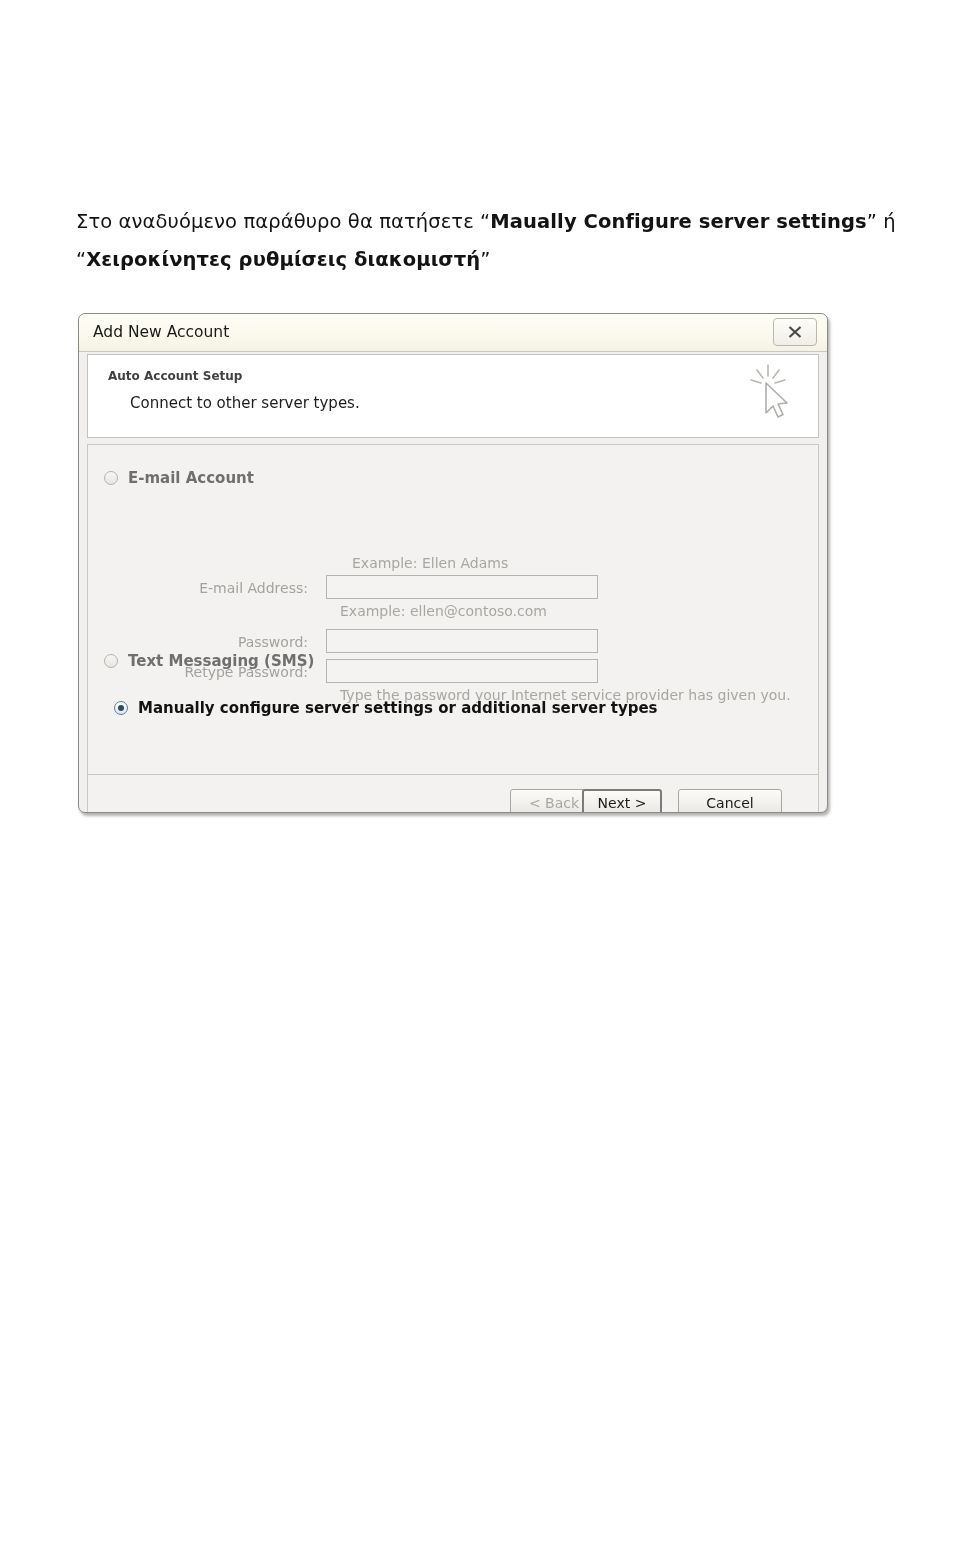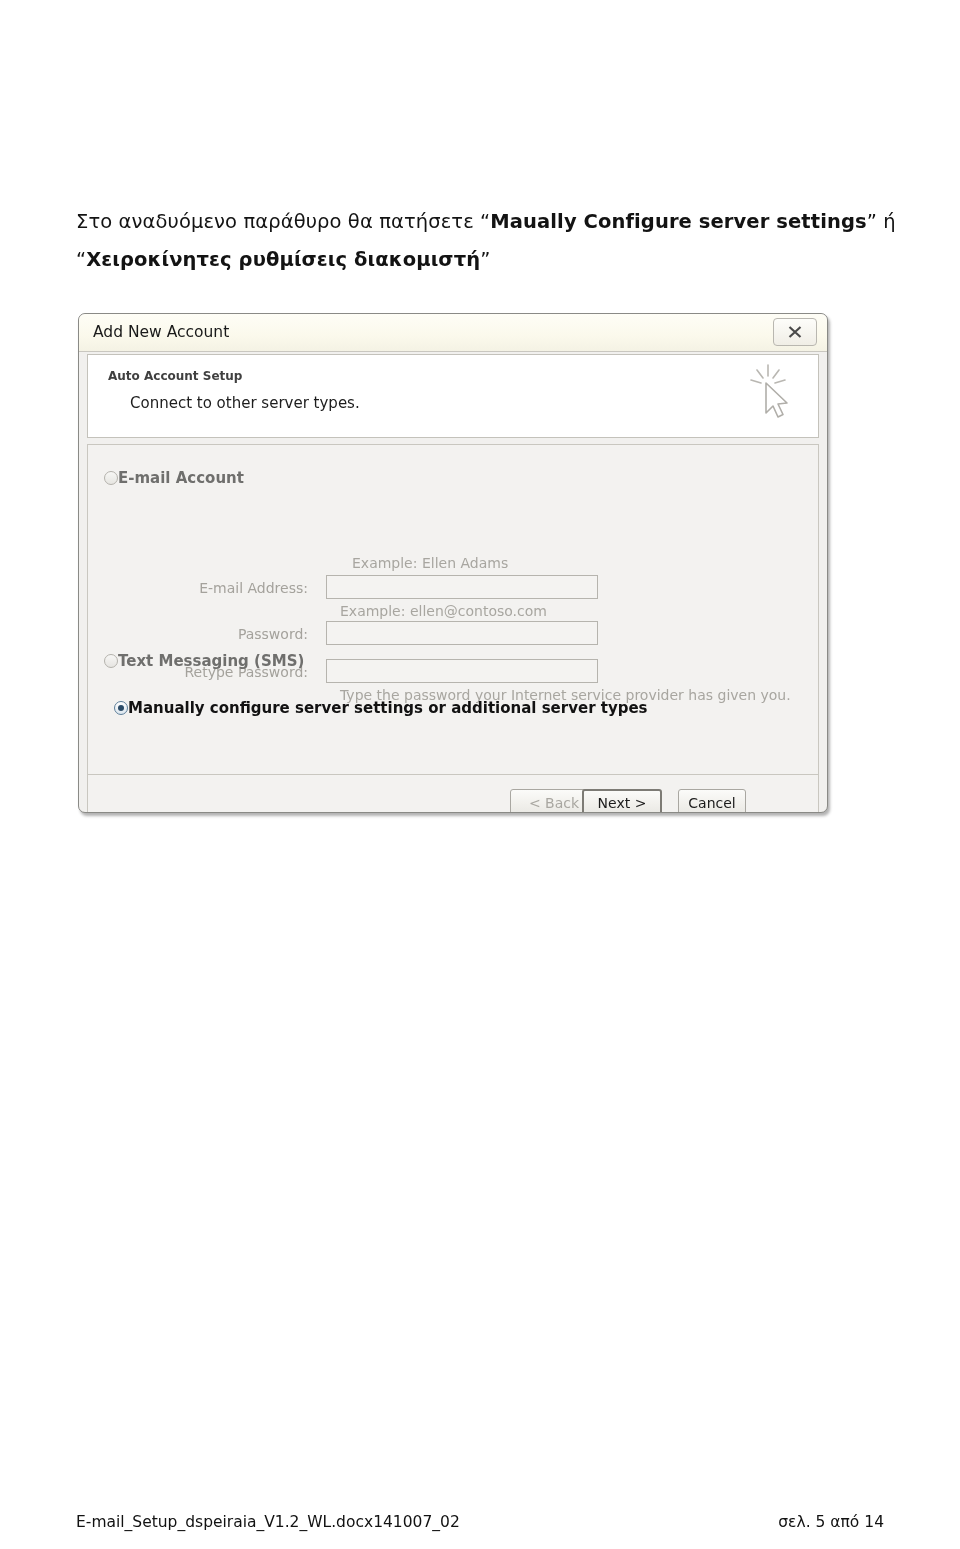--- a/index.html
+++ b/index.html
@@ -126,21 +126,21 @@
     background: #f3f2f0;
     border: 1px solid #c9c7c0;
     border-bottom: none;
     box-sizing: border-box;
   }
 
   .radio-row {
     position: absolute;
     display: flex;
     align-items: center;
-    gap: 0;
+    gap: 10px;
     cursor: pointer;
   }
   #radio-email { left: 16px; top: 24px; }
   #radio-sms { left: 16px; top: 207px; }
   #radio-manual { left: 26px; top: 254px; }
 
   .radio-mark {
     width: 14px;
     height: 14px;
     border-radius: 50%;
@@ -205,21 +205,21 @@
     left: 252px;
     font-size: 14px;
     color: #a8a6a0;
     white-space: nowrap;
   }
 
   #row-yourname { top: 74px; }
   #hint-yourname { top: 110px; margin-left: 12px; }
   #row-email { top: 130px; }
   #hint-email { top: 158px; }
-  #row-password { top: 176px; }
+  #row-password { top: 184px; }
   #row-retype { top: 214px; }
   #hint-password { top: 242px; }
 
   
   .dialog-body .field-row,
   .dialog-body .field-hint { position: absolute; }
 
   
   .dialog-footer {
     position: relative;
@@ -246,21 +246,21 @@
     cursor: pointer;
   }
   .btn.disabled {
     color: #a9a7a1;
   }
   .btn.default {
     border: 2px solid #7d7b75;
   }
   #btn-back { left: 398px; width: 88px; margin-left: 24px; }
   #btn-next { left: 494px; width: 80px; }
-  #btn-cancel { left: 590px; width: 68px; }
+  #btn-cancel { left: 590px; width: 104px; }
 
   
   .page-footer {
     position: absolute;
     left: 76px;
     right: 76px;
     top: 1513px;
     display: flex;
     justify-content: space-between;
     align-items: baseline;
@@ -344,18 +344,14 @@
 
     <div class="dialog-footer">
       <div class="btn disabled" id="btn-back">&lt; Back</div>
       <div class="btn default" id="btn-next">Next &gt;</div>
       <div class="btn" id="btn-cancel">Cancel</div>
     </div>
 
   </div>
 
 
-  <div class="page-footer">
-    <span>E-mail_Setup_dspeiraia_V1.2_WL.docx141007_02</span>
-    <span>σελ. 5 από 14</span>
-  </div>
 
 </div>
 
 </body></html>

